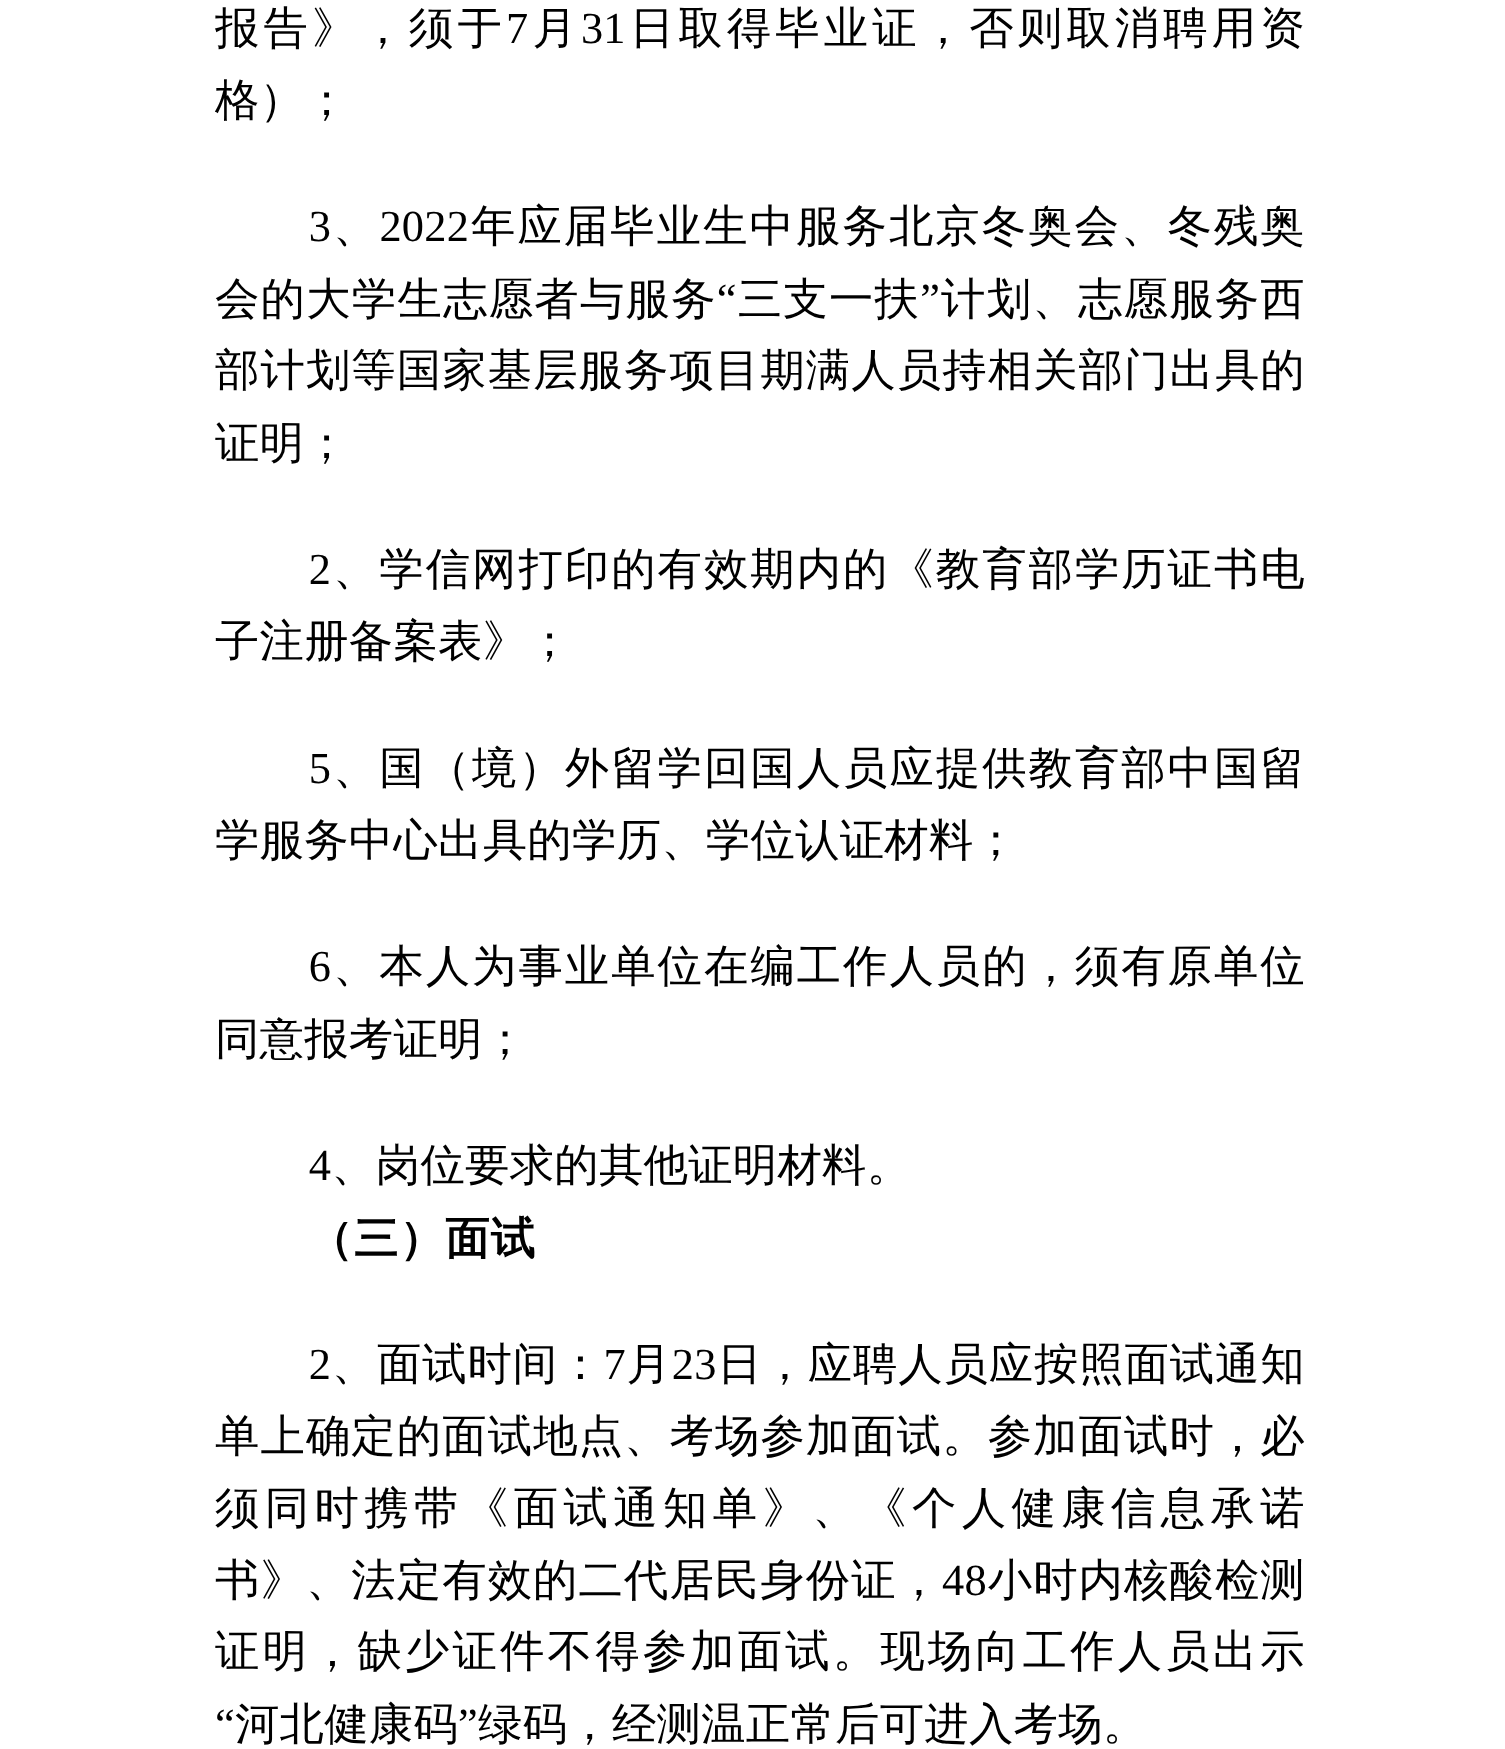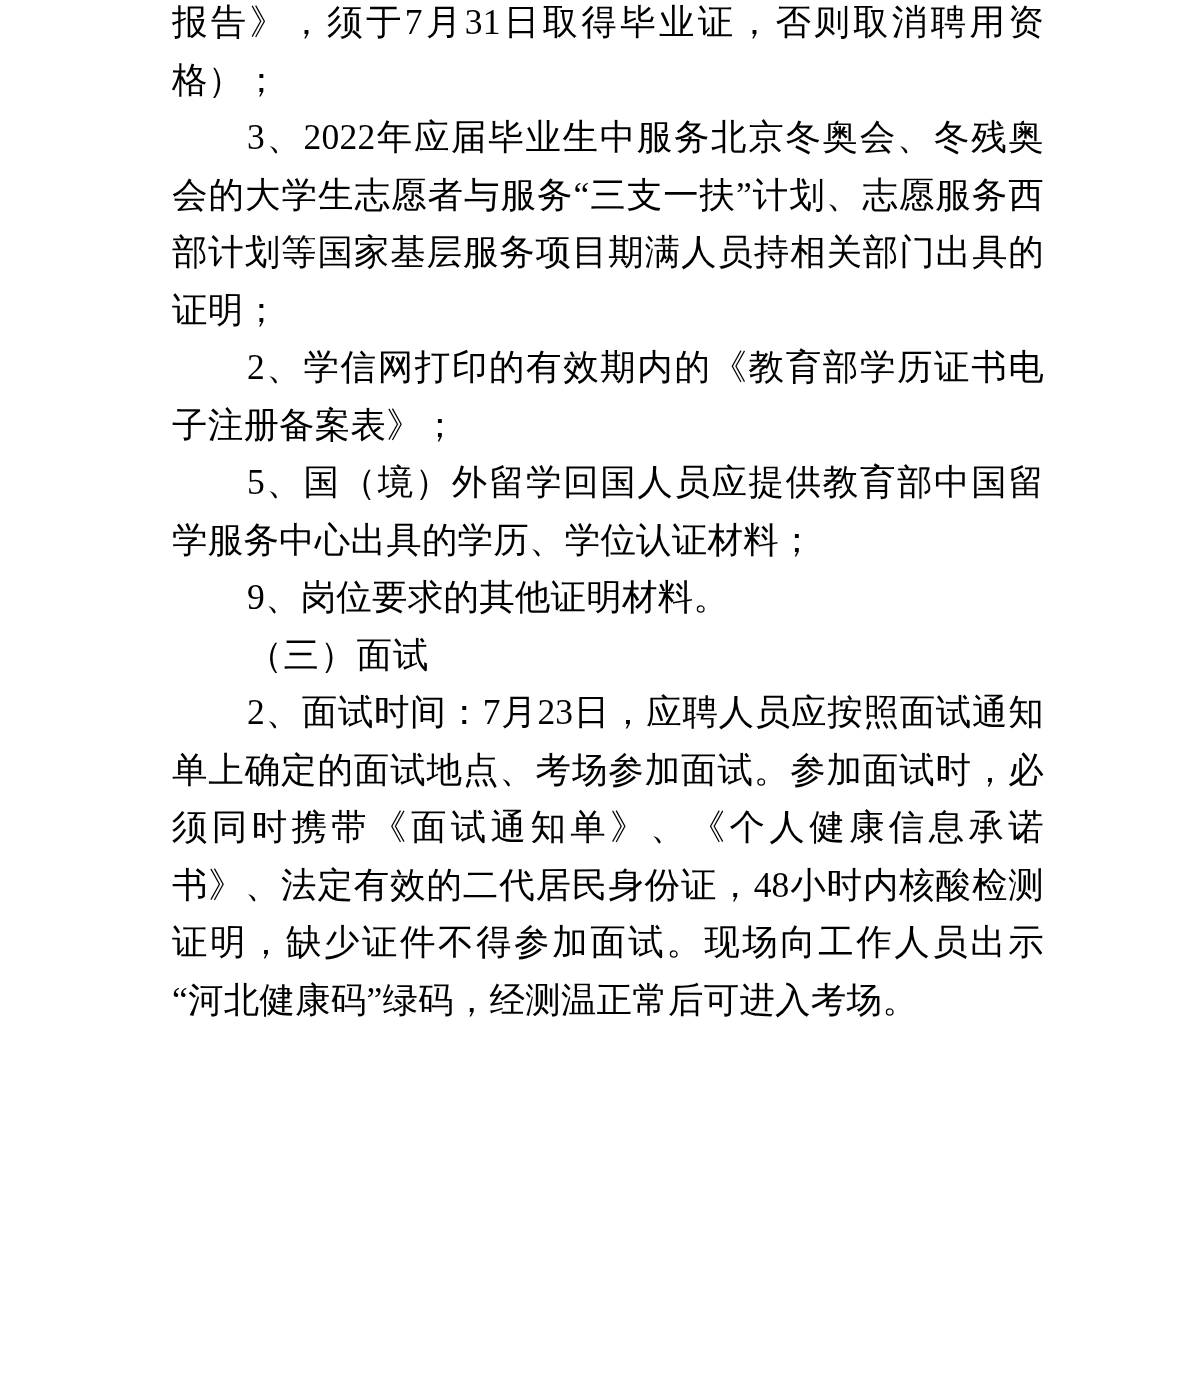--- a/index.html
+++ b/index.html
@@ -26,25 +26,26 @@
     line-height: 57.5px;
     letter-spacing: 0.2px;
     text-align: justify;
     text-justify: inter-ideograph;
     margin: 0;
     text-indent: 0;
     font-weight: 500;
   }
   .indent {
     text-indent: 75px;
+    margin-top: 44px;
   }
   .heading {
     font-size: 35.5px;
     line-height: 57.5px;
-    font-weight: 400;
+    font-weight: 700;
     margin: 0;
     text-indent: 75px;
     letter-spacing: 1px;
   }
   .first-line {
     margin-top: -6px;
   }
 </style>
 </head>
 <body>
@@ -52,22 +53,23 @@
 <div class="page">
 
   <p class="para first-line">报告》，须于7月31日取得毕业证，否则取消聘用资格）；</p>
 
   <p class="para indent">3、2022年应届毕业生中服务北京冬奥会、冬残奥会的大学生志愿者与服务“三支一扶”计划、志愿服务西部计划等国家基层服务项目期满人员持相关部门出具的证明；</p>
 
   <p class="para indent">2、学信网打印的有效期内的《教育部学历证书电子注册备案表》；</p>
 
   <p class="para indent">5、国（境）外留学回国人员应提供教育部中国留学服务中心出具的学历、学位认证材料；</p>
 
+  <p class="para indent">6、本人为事业单位在编工作人员的，须有原单位同意报考证明；</p>
 
-  <p class="para indent">9、岗位要求的其他证明材料。</p>
+  <p class="para indent">4、岗位要求的其他证明材料。</p>
 
 
   <h2 class="heading">（三）面试</h2>
 
 
   <p class="para indent">2、面试时间：7月23日，应聘人员应按照面试通知单上确定的面试地点、考场参加面试。参加面试时，必须同时携带《面试通知单》、《个人健康信息承诺书》、法定有效的二代居民身份证，48小时内核酸检测证明，缺少证件不得参加面试。现场向工作人员出示“河北健康码”绿码，经测温正常后可进入考场。</p>
 
 </div>
 
 </body></html>

